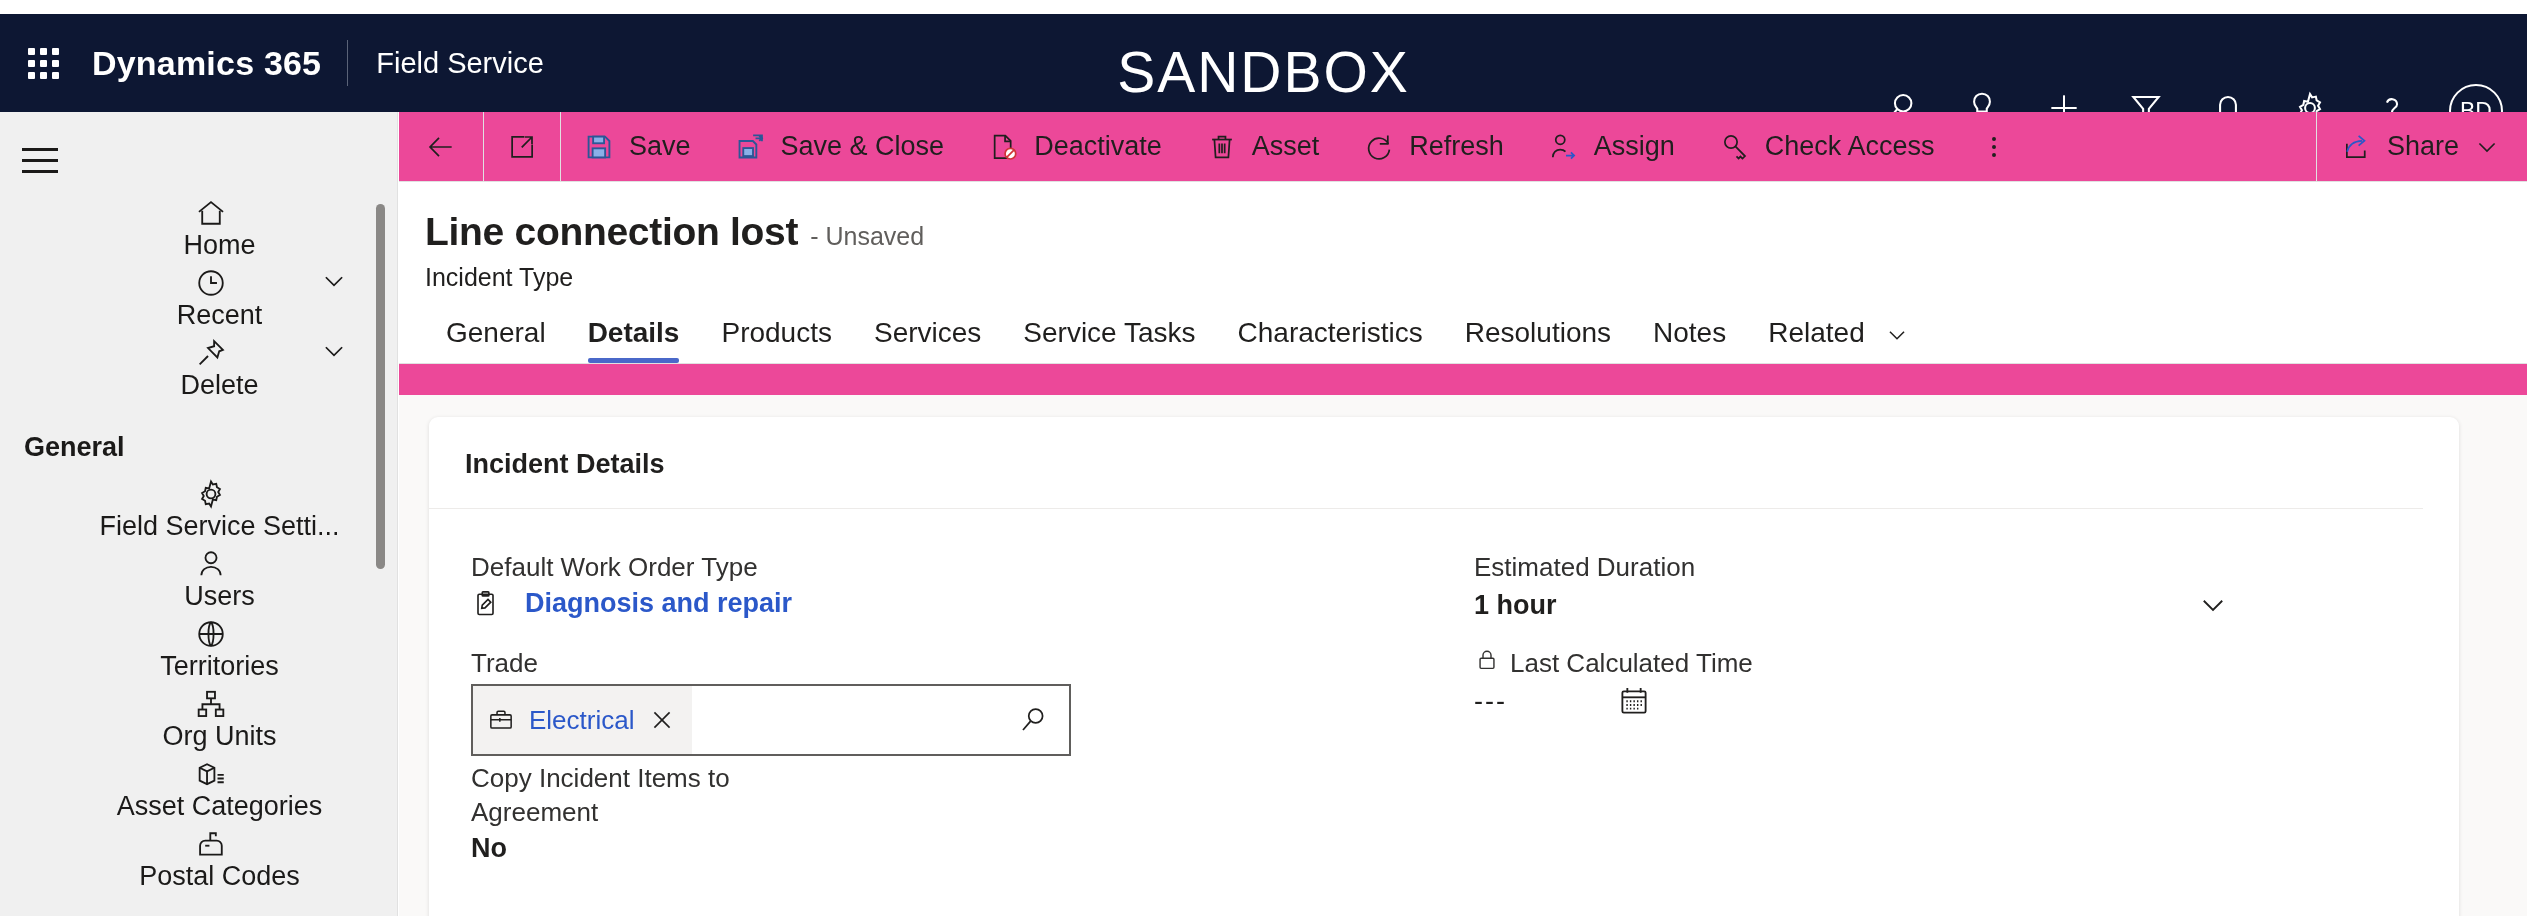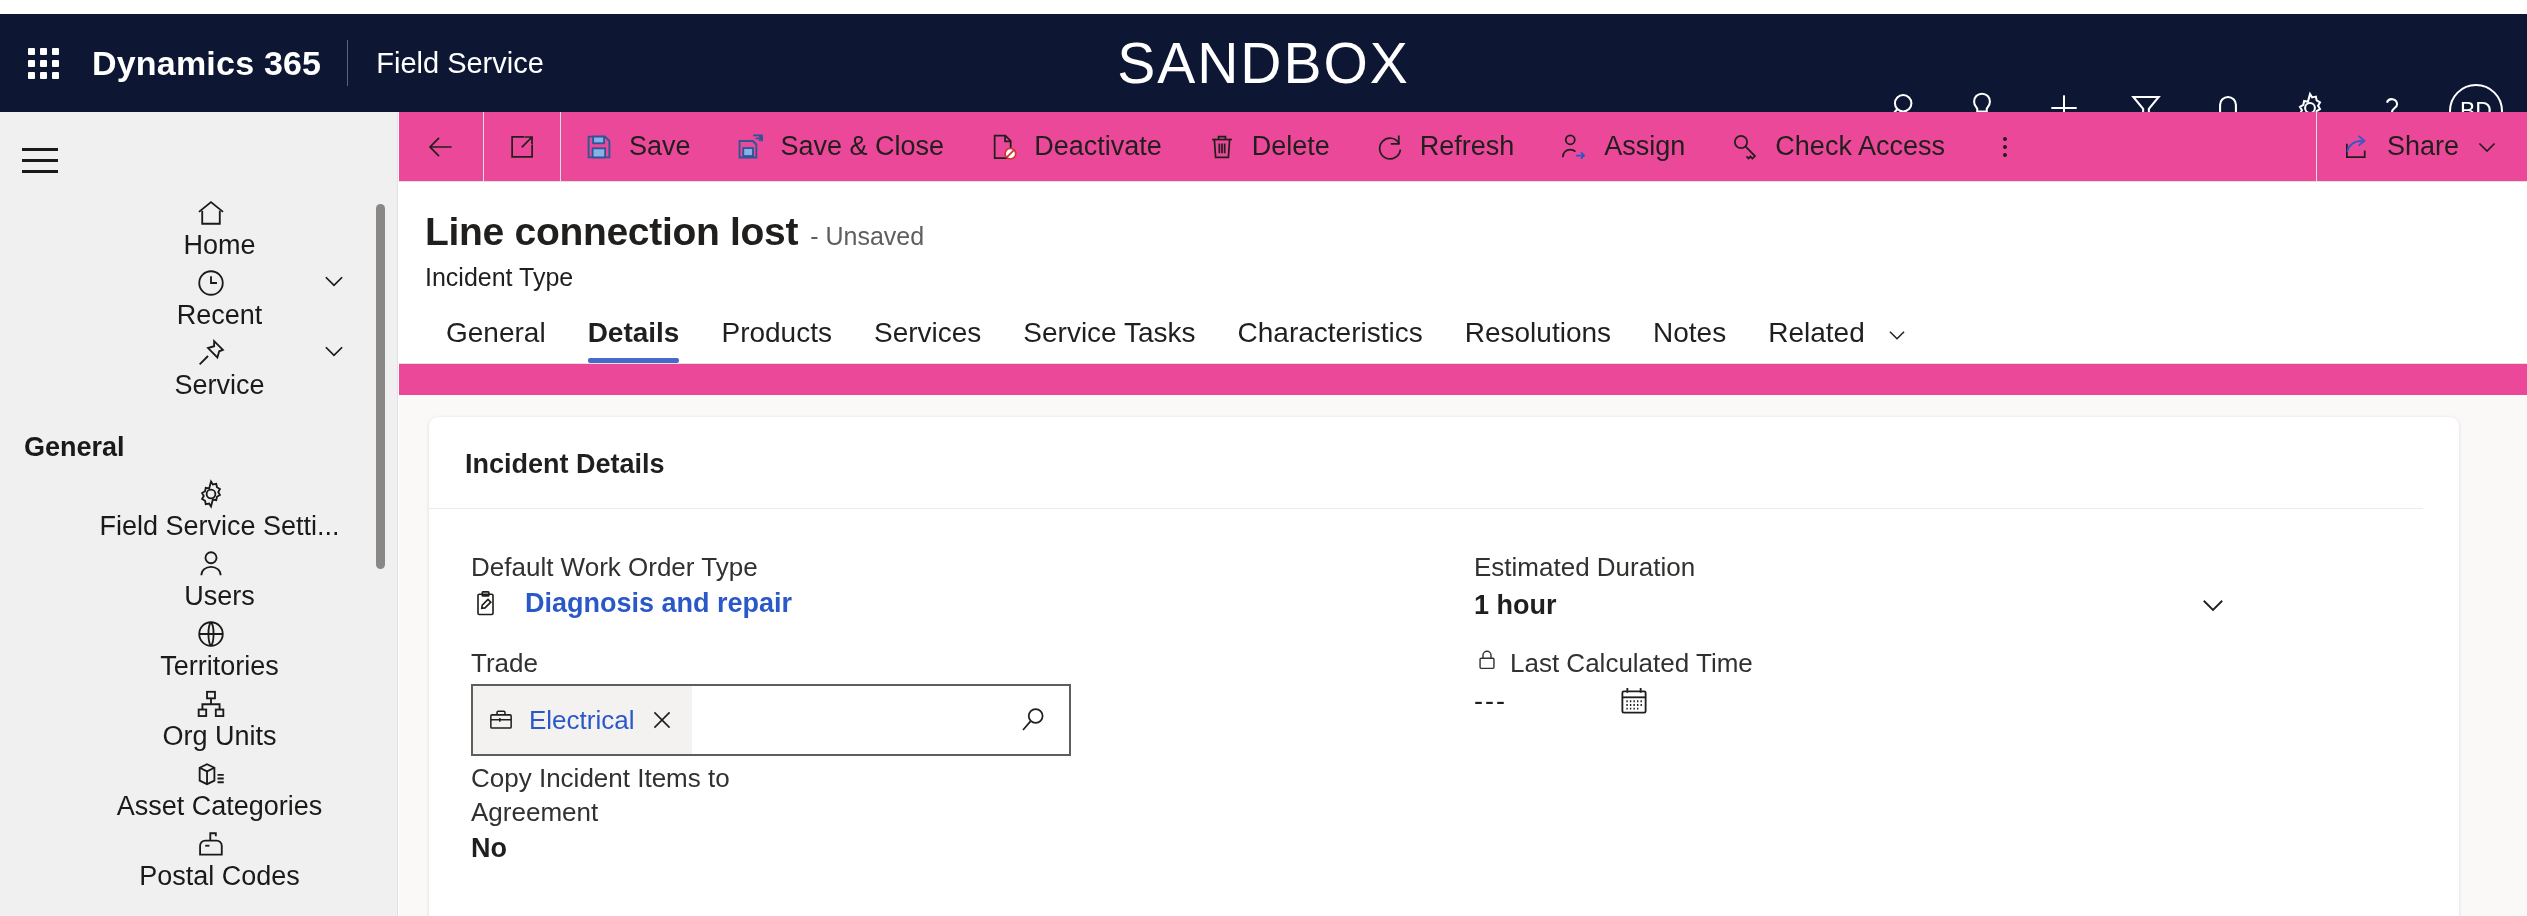--- a/index.html
+++ b/index.html
@@ -25,21 +25,21 @@
     padding: 6px; cursor: pointer;
   }
   .waffle i { display: block; width: 7px; height: 7px; background: #ffffff; border-radius: 1px; }
   .brand {
     color: #ffffff; font-size: 34px; font-weight: 600;
     letter-spacing: .2px; padding: 0 26px 0 6px; cursor: pointer;
   }
   .vdiv { width: 1px; height: 46px; background: #5a6378; }
   .appname { color: #ffffff; font-size: 29px; font-weight: 400; padding-left: 28px; cursor: pointer; }
   .sandbox {
-    position: absolute; left: 0; right: 0; top: 0; height: 98px;
+    position: absolute; left: 0; right: 0; top: 9px; height: 98px;
     display: flex; align-items: center; justify-content: center;
     color: #ffffff; font-size: 57px; font-weight: 300; letter-spacing: 2px;
     pointer-events: none;
   }
   .topicons {
     position: absolute; right: 0; top: 0; height: 124px;
     display: flex; align-items: flex-end; gap: 4px; padding-right: 18px;
   }
   .ticon {
     width: 60px; height: 60px; display: flex; align-items: center; justify-content: center;
@@ -290,21 +290,21 @@
         </span>
       </div>
 
       <div class="navitem">
         <span class="navicon">
           <svg width="34" height="34" viewBox="0 0 24 24" fill="none" stroke="#1b1a19" stroke-width="1.3">
             <path d="M14.2 3.6l6.2 6.2-2.6 1-1.3 4.3-6.6-6.6 4.3-1.3z"></path>
               <line x1="9.9" y1="14.1" x2="4" y2="20"></line>
           </svg>
         </span>
-        <span class="navlabel">Service</span>
+        <span class="navlabel">Delete</span>
         <span class="navchevron">
           <svg width="30" height="30" viewBox="0 0 24 24" fill="none" stroke="#1b1a19" stroke-width="1.4">
             <path d="M5.5 9l6.5 6.5L18.5 9"></path>
           </svg>
         </span>
       </div>
     </div>
 
     <div class="navgroup">General</div>
 
@@ -436,21 +436,21 @@
 
       <div class="cmdbtn">
         <span class="cmdicon">
           <svg width="32" height="32" viewBox="0 0 24 24" fill="none" stroke="#201f1e" stroke-width="1.3">
             <path d="M4.6 6.4h14.8"></path>
               <path d="M9.4 6.3V4.2h5.2v2.1"></path>
             <path d="M6.3 6.5l.9 13.3h9.6l.9-13.3"></path>
             <path d="M10 9.4v7.3M12 9.4v7.3M14 9.4v7.3"></path>
           </svg>
         </span>
-        <span>Delete</span>
+        <span>Asset</span>
       </div>
 
       <div class="cmdbtn">
         <span class="cmdicon">
           <svg width="32" height="32" viewBox="0 0 24 24" fill="none" stroke="#201f1e" stroke-width="1.3">
             <path d="M19 9.6A7.8 7.8 0 1 0 19.8 14"></path>
               <path d="M18.6 3.4v6.2h-6"></path>
           </svg>
         </span>
         <span>Refresh</span>

